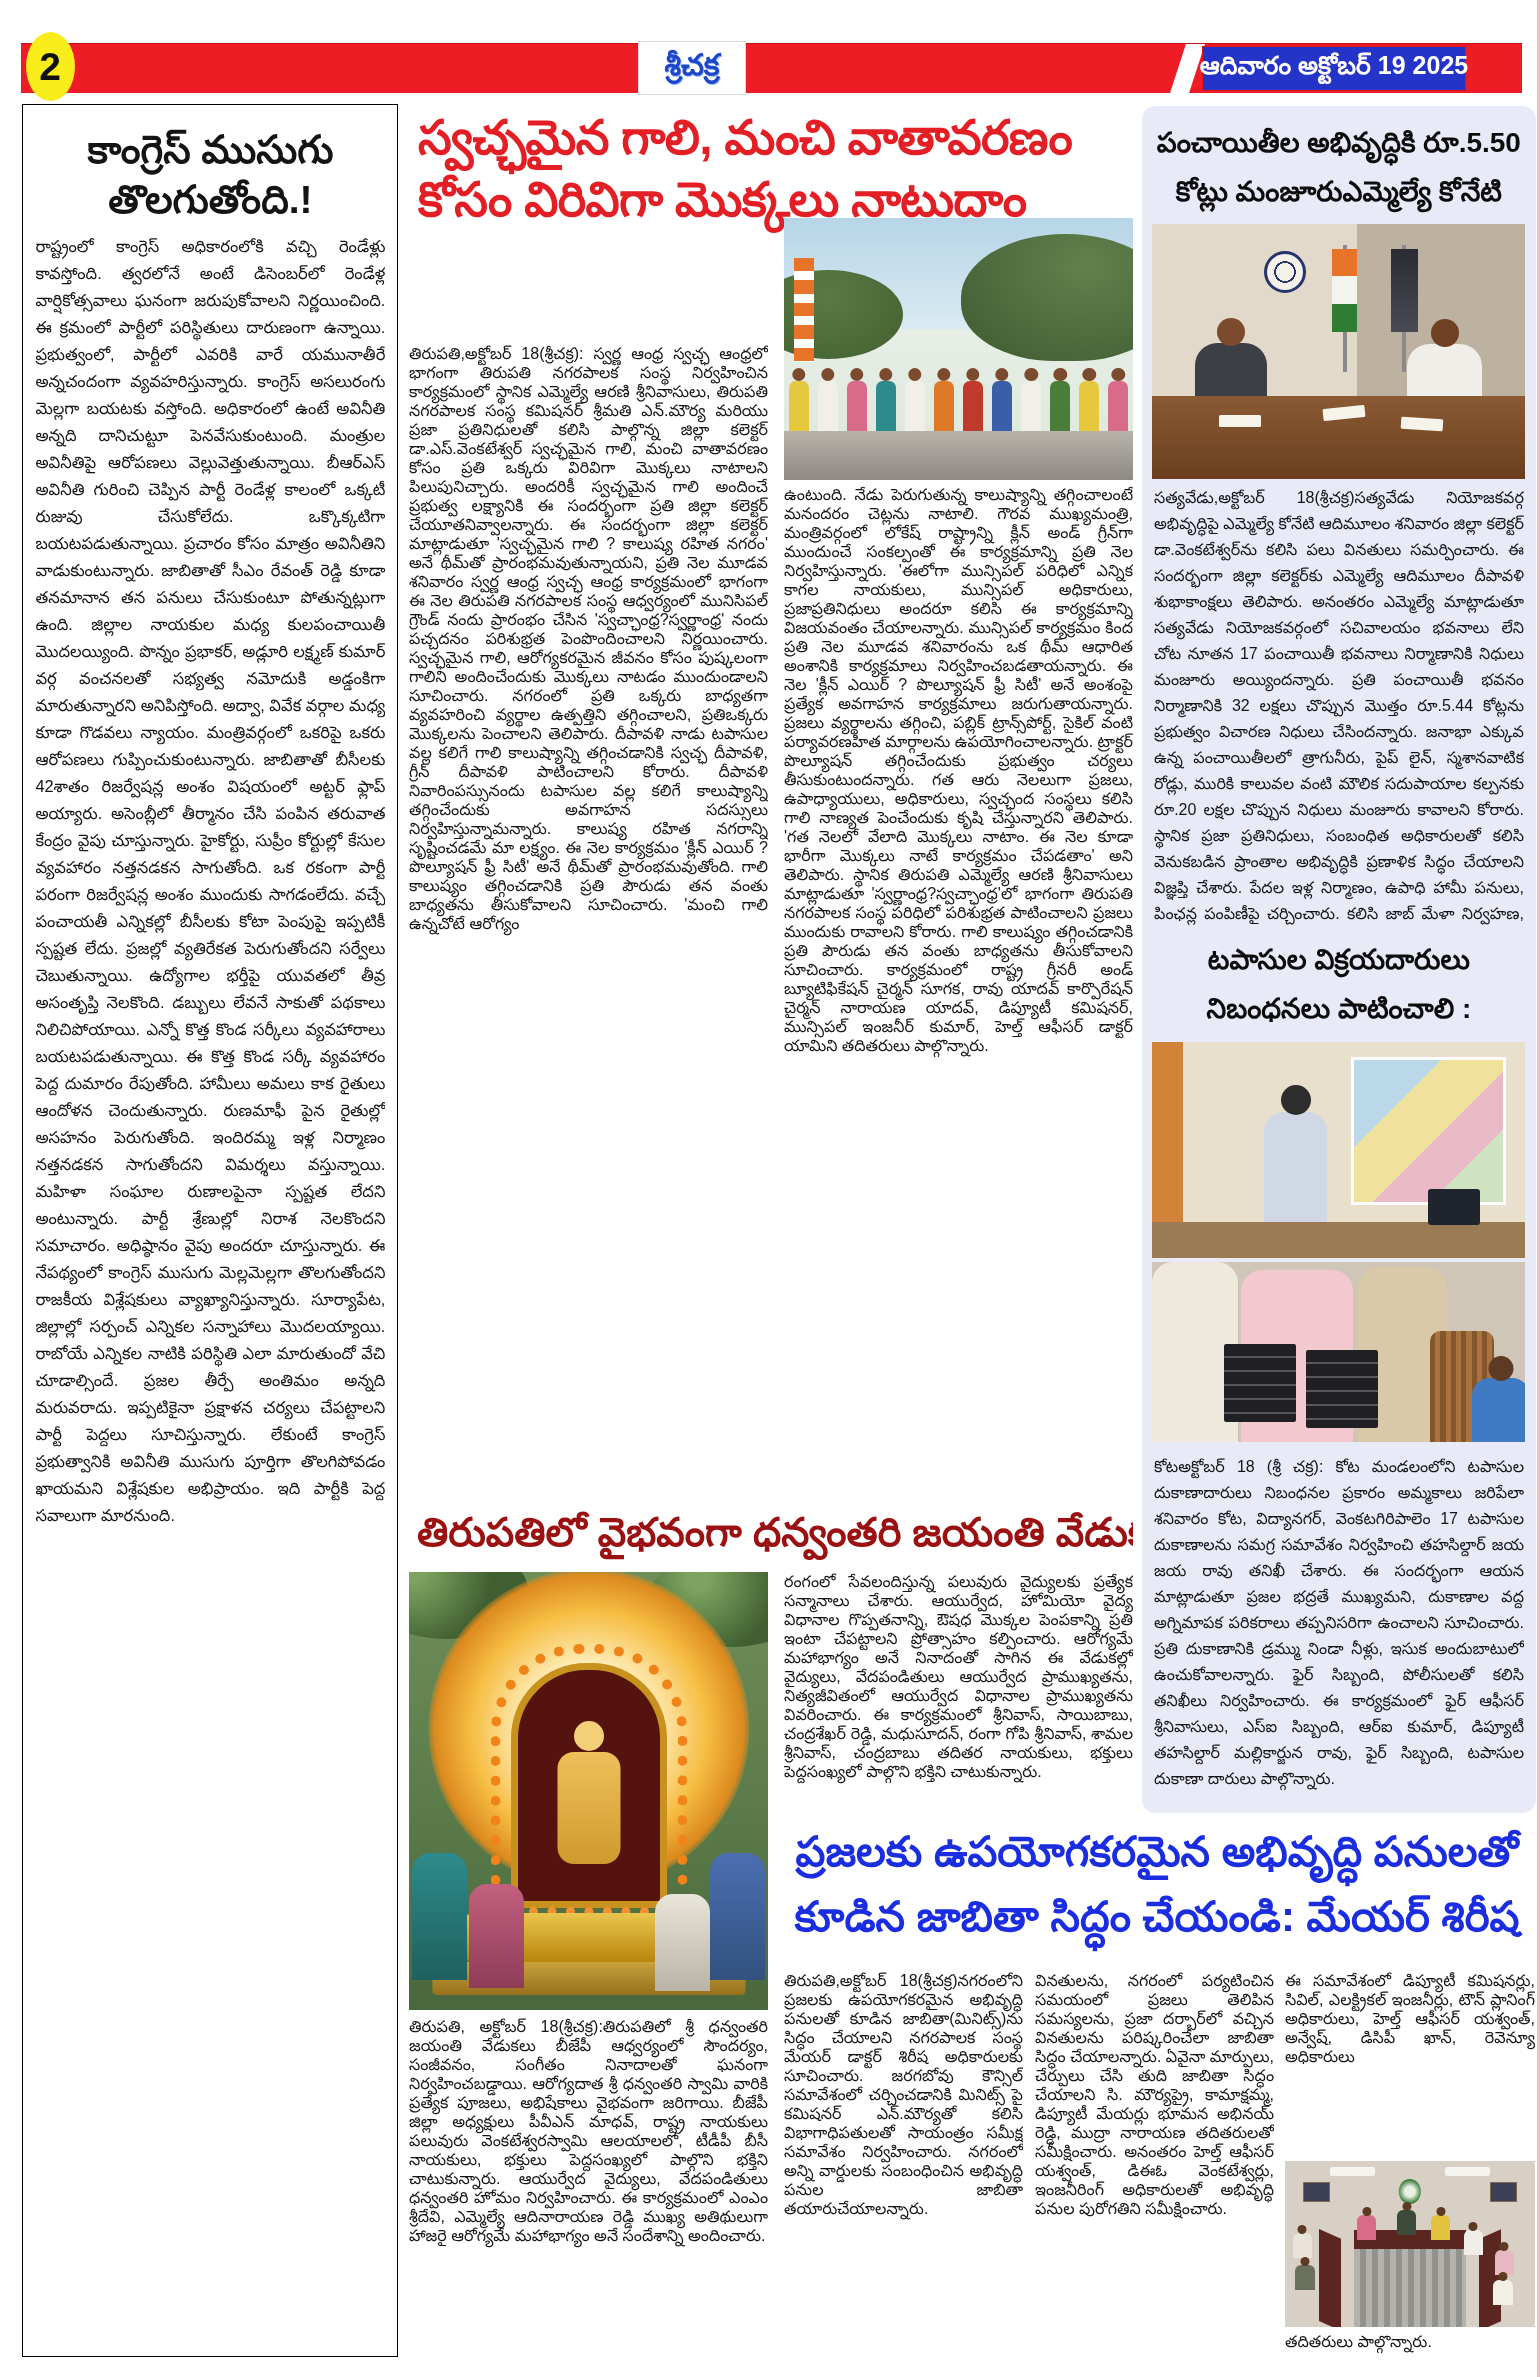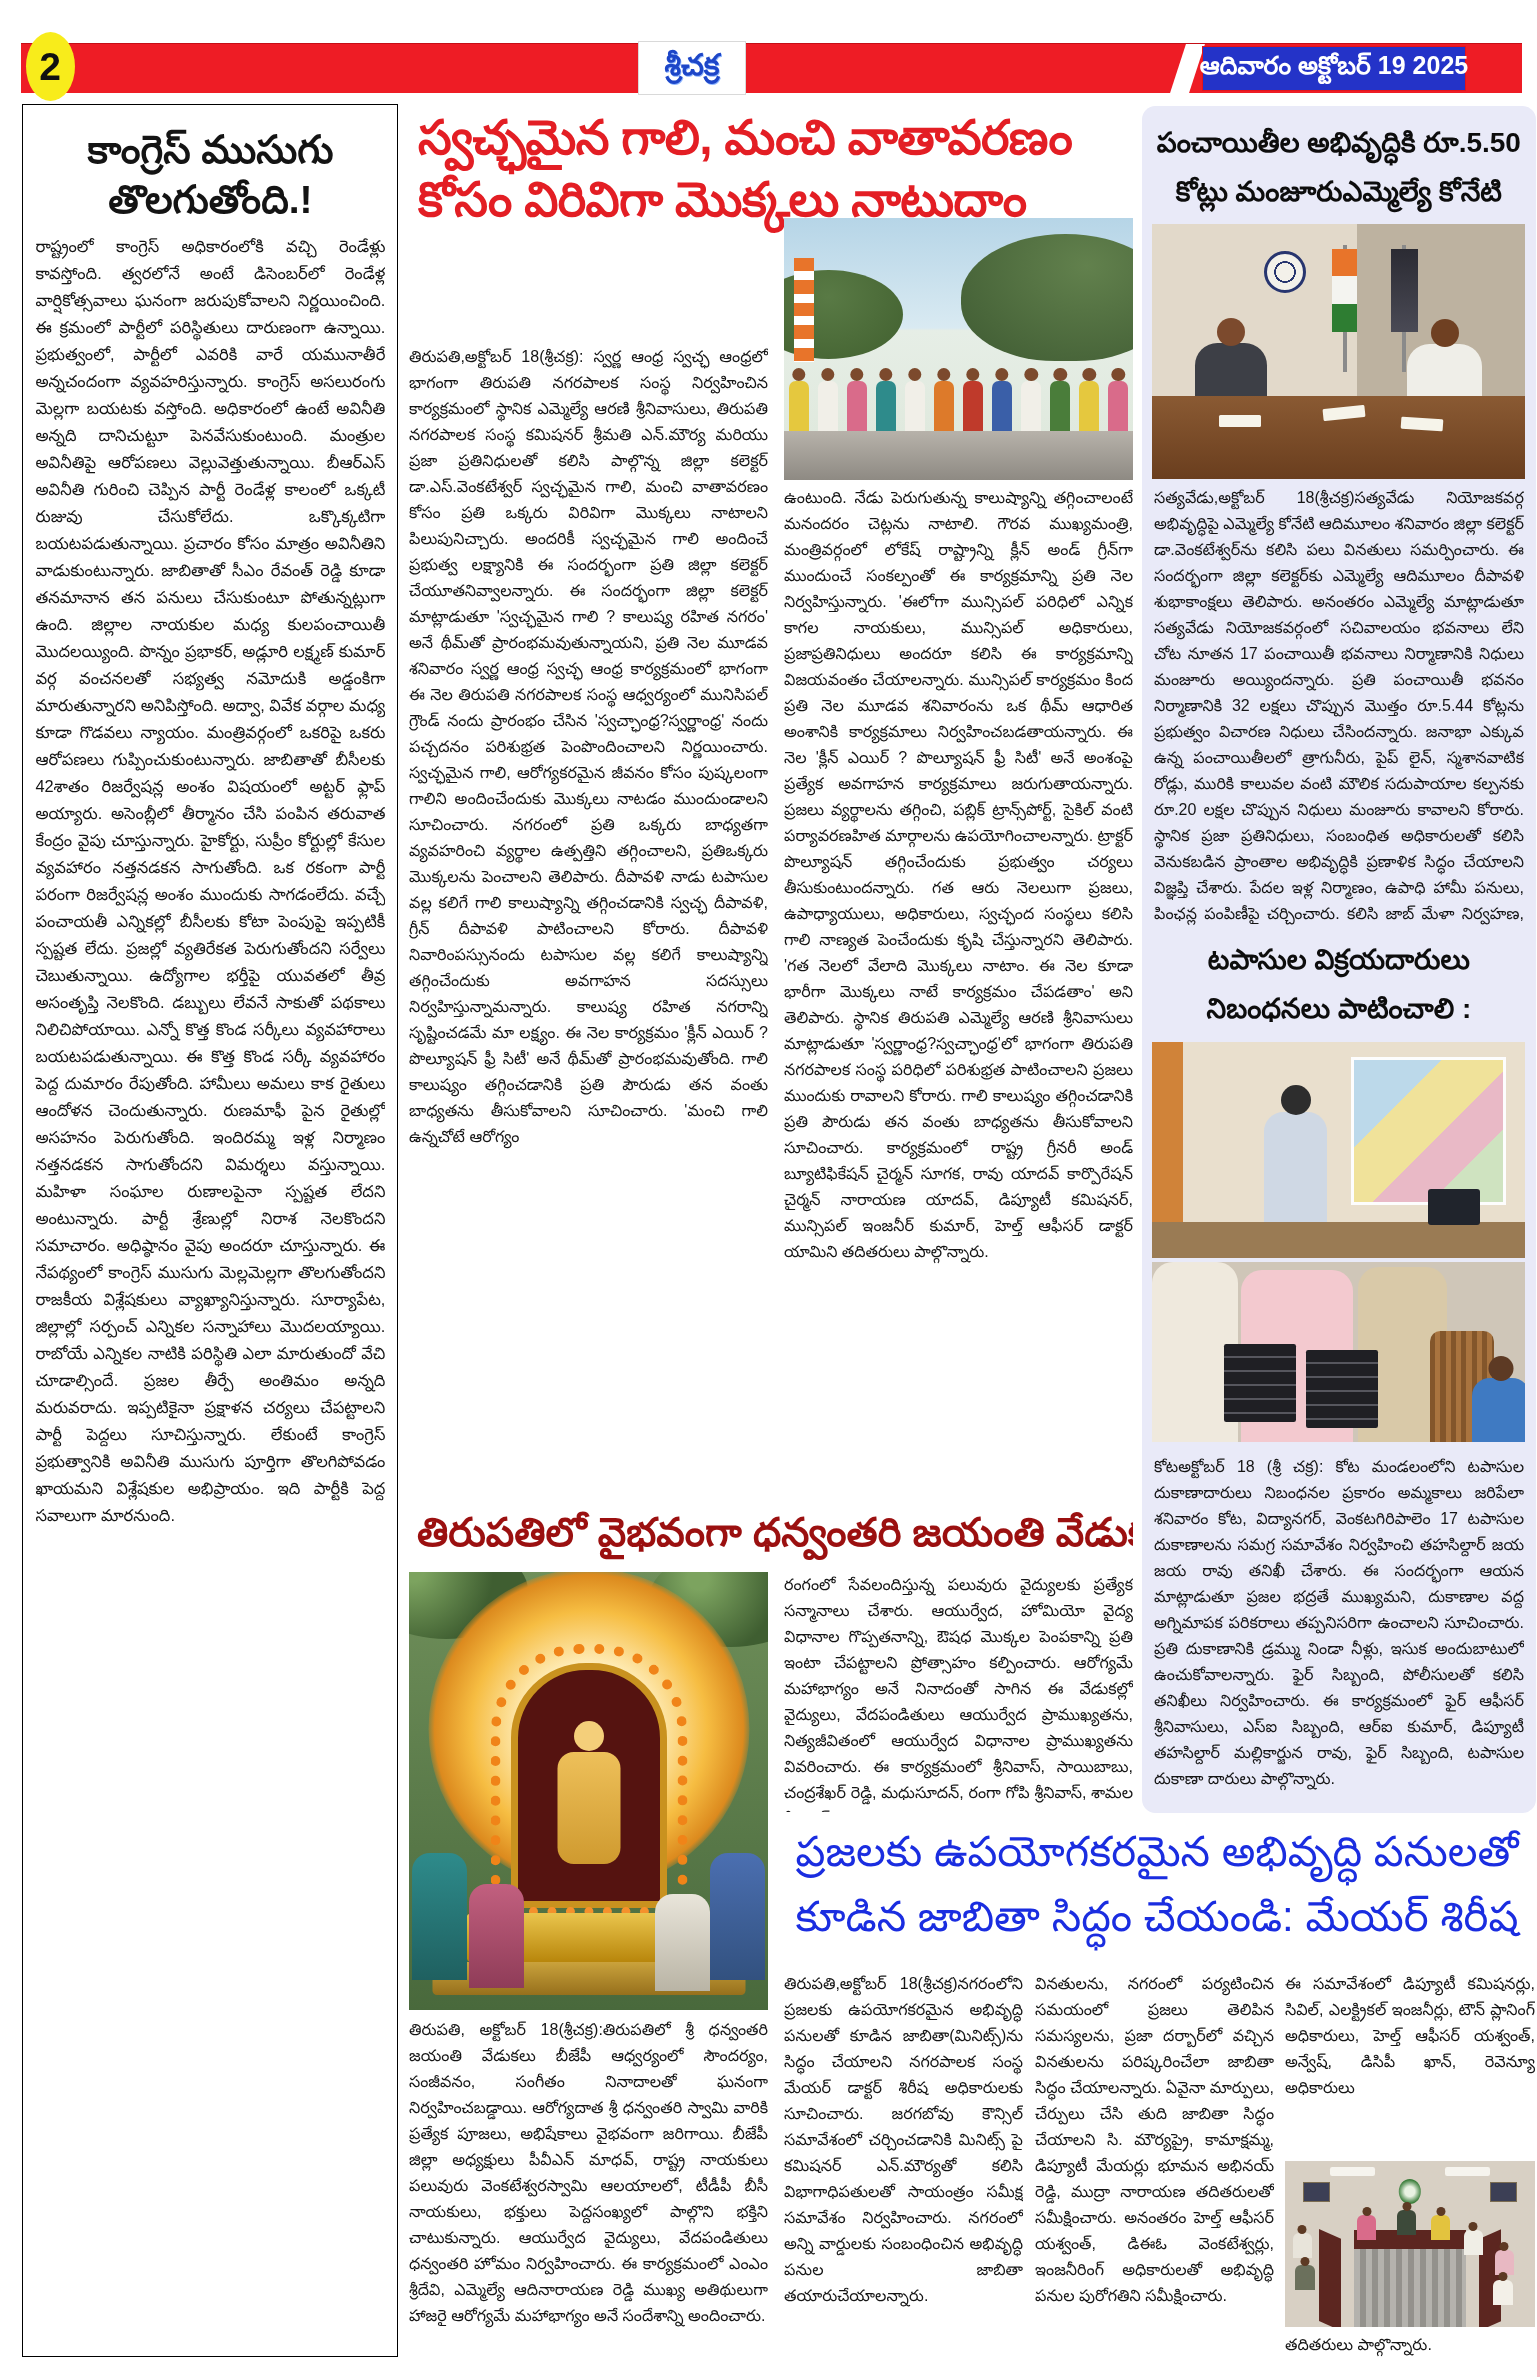--- a/index.html
+++ b/index.html
@@ -24,21 +24,21 @@
   .ed-section{font-size:34px;font-weight:bold;text-align:center;padding:6px 0 10.4px 0;border-bottom:1.5px solid #000;}
   .ed-headline{font-size:39px;font-weight:bold;text-align:center;line-height:1.3;padding:12px 0 7.5px 0;}
   .ed-body{font-size:16.4px;line-height:27px;text-align:justify;overflow:hidden;height:2013px;}
 
   
   .lead-headline{position:absolute;left:406px;top:95px;width:729px;height:128px;margin:12px;
                  color:#e31e24;font-size:48px;font-weight:bold;line-height:1.3;letter-spacing:-0.7px;overflow:hidden;}
   .kicker{position:absolute;left:409px;top:227px;width:371px;height:112px;background:#f3ddd0;border-radius:7.5px;
           box-sizing:border-box;padding:9px 12px;color:#6b3a29;font-size:18px;font-weight:bold;line-height:28px;
           text-decoration:underline;text-underline-offset:4.5px;overflow:hidden;}
-  .col{position:absolute;font-size:16px;line-height:26px;text-align:justify;overflow:hidden;}
+  .col{position:absolute;font-size:16px;line-height:19px;text-align:justify;overflow:hidden;}
   .leadcol1{left:409px;top:344px;width:359px;height:1160px;}
   .leadcol2{left:784px;top:485px;width:349px;height:1020px;}
 
   
   .lead-photo{position:absolute;left:784px;top:218px;width:349px;height:262px;overflow:hidden;
               background:linear-gradient(#b6d5e7 0%,#d9eaf2 42%,#e6eee6 43%,#dde7da 100%);}
   .lp-hill{position:absolute;right:-37px;top:16.4px;width:209px;height:127px;border-radius:50% 50% 45% 45%;
            background:radial-gradient(ellipse at 60% 25%,#62814d,#3e5a32);}
   .lp-hill2{position:absolute;left:-30px;top:52px;width:149px;height:89px;border-radius:50%;
             background:radial-gradient(ellipse at 50% 30%,#597a45,#41602f);}
@@ -81,21 +81,21 @@
   .dp-person{position:absolute;bottom:30px;width:55px;height:127px;border-radius:18px 18px 0 0;}
   .dp-p1{left:3px;background:linear-gradient(#2e8b8b,#1f6060);}
   .dp-p2{left:60px;bottom:22.4px;height:104px;background:linear-gradient(#c2607f,#8f3c58);}
   .dp-p3{right:3px;background:linear-gradient(#4b6fb1,#32517f);}
   .dp-p4{right:58px;bottom:19.4px;height:97px;background:linear-gradient(#e9e5da,#b9b4a5);}
   .dhancol-left{left:409px;top:2017px;width:359px;height:337px;}
   .dhancol-right{left:784px;top:1572px;width:349px;height:240px;}
 
   
   .mayor-headline{position:absolute;left:784px;top:1819px;width:746px;height:143px;margin:0;text-align:center;
-                  color:#1a2de0;font-size:42px;font-weight:normal;line-height:1.55;overflow:hidden;}
+                  color:#1a2de0;font-size:42px;font-weight:bold;line-height:1.55;overflow:hidden;}
   .mayorcol1{left:784px;top:1971px;width:239px;height:385px;}
   .mayorcol2{left:1035px;top:1971px;width:239px;height:385px;}
   .mayorcol3top{left:1285px;top:1971px;width:250px;height:185px;}
   .mayorcol3bottom{left:1285px;top:2332px;width:250px;height:30px;}
   .conf-photo{position:absolute;left:1285px;top:2161px;width:250px;height:166px;overflow:hidden;background:#d8d0c4;}
   .cf-light{position:absolute;top:6px;width:45px;height:9px;background:#f6f4ee;border-radius:2.2px;}
   .cf-emblem{position:absolute;left:50%;top:18px;transform:translateX(-50%);width:22.4px;height:25px;border-radius:50%;
              background:radial-gradient(circle,#e9f2e2 30%,#3a7d3a 70%);}
   .cf-frame{position:absolute;top:21px;width:25px;height:18px;background:#3c3f55;border:1.5px solid #7b6c51;}
   .cf-carpet{position:absolute;left:50%;bottom:0;transform:translateX(-50%);width:112px;height:89px;

